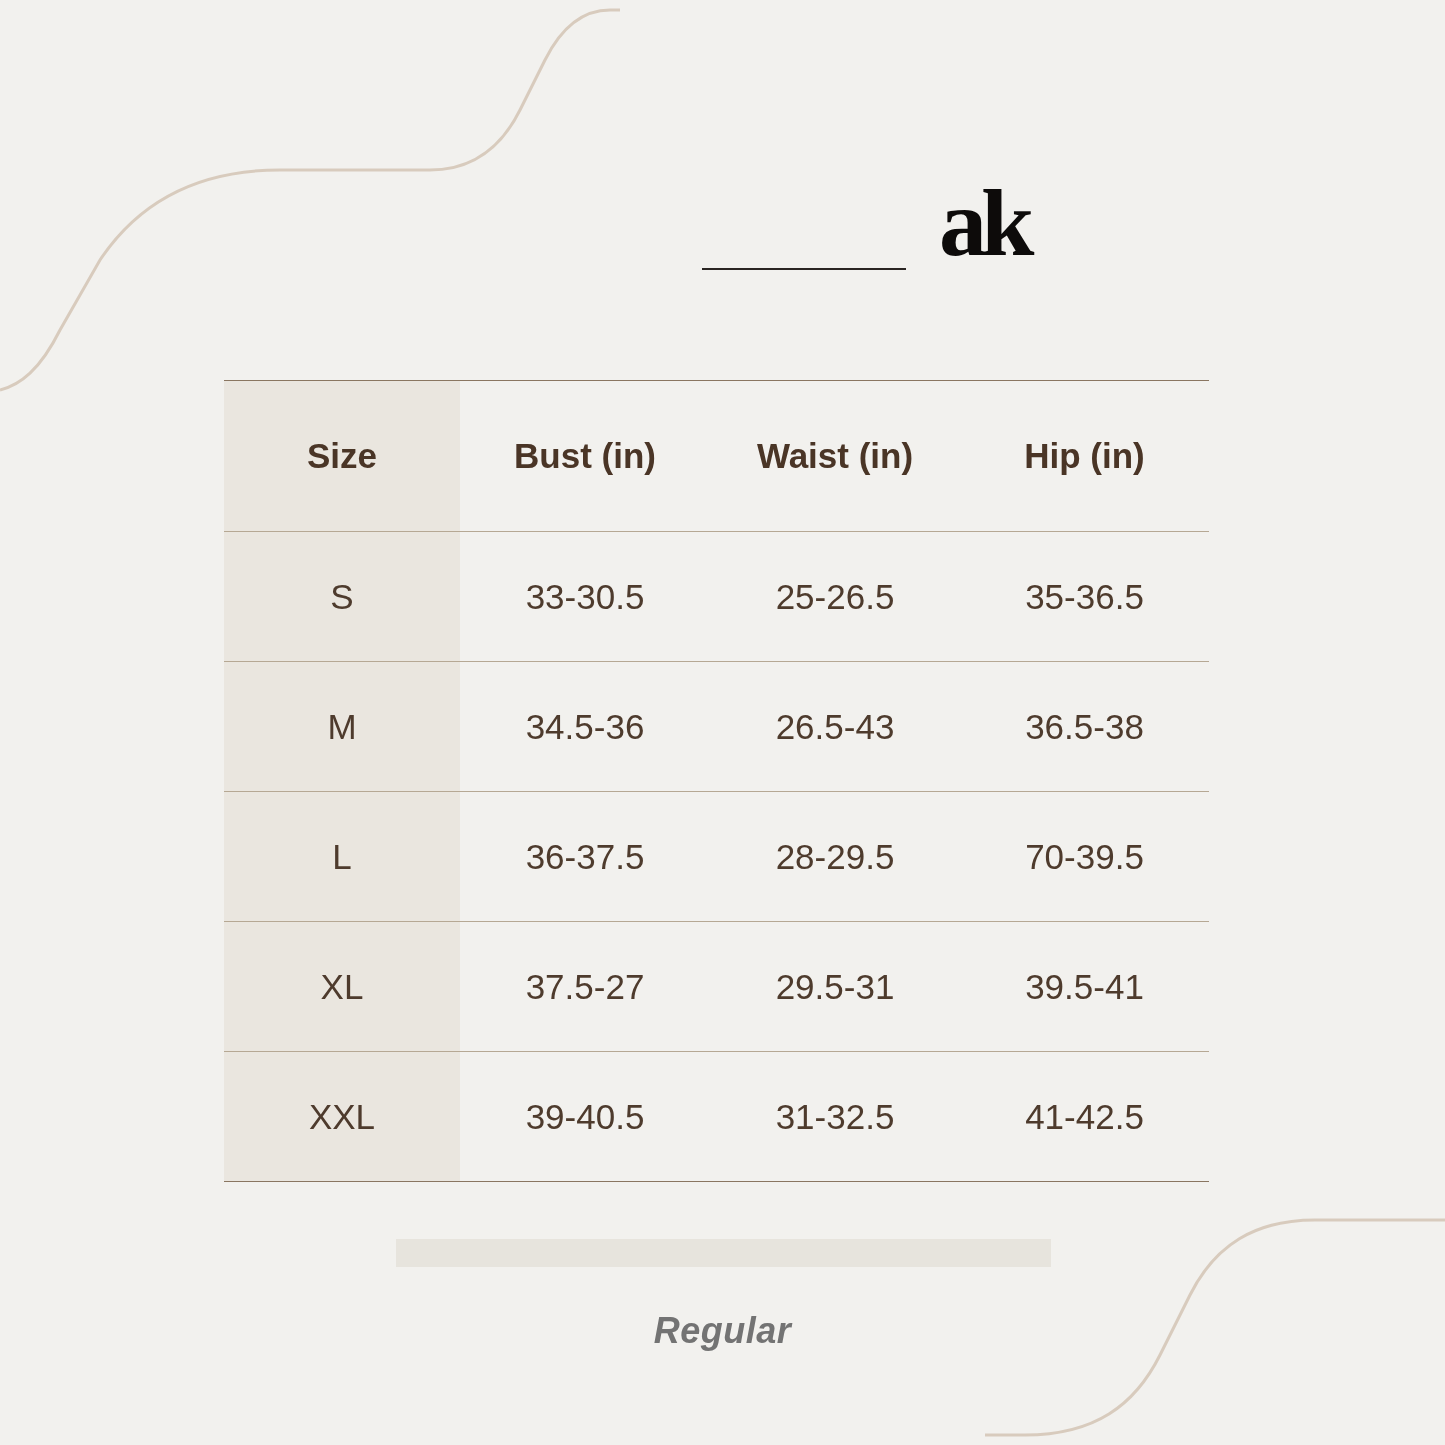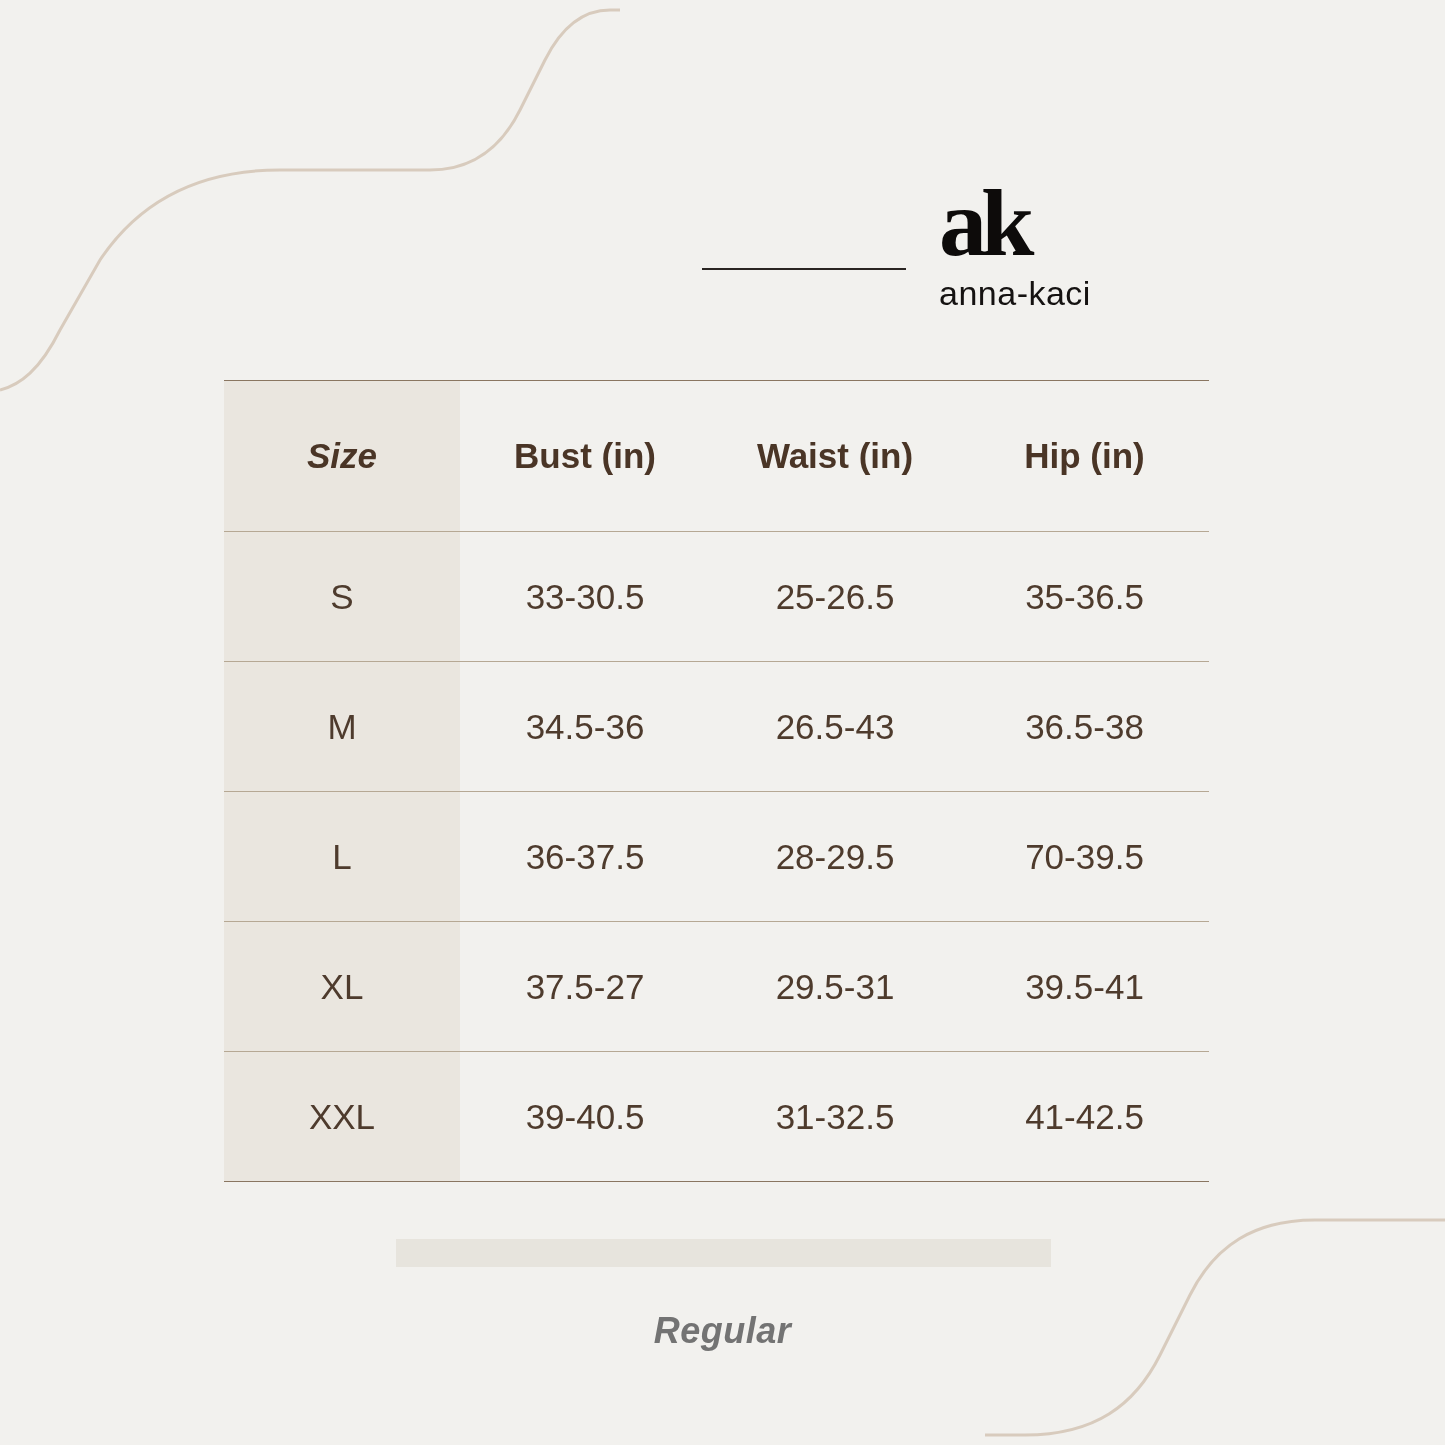--- a/index.html
+++ b/index.html
@@ -105,21 +105,20 @@
     border-bottom: 1.6px solid #8a7661;
   }
   table.size-table thead th {
     height: 148px;
     font-size: 35px;
     font-weight: 700;
     color: #4a3526;
     border-bottom: 1.2px solid #b6a894;
   }
   table.size-table thead th.size-head {
-    font-style: italic;
   }
   table.size-table tbody td {
     height: 127px;
     font-size: 35px;
     font-weight: 400;
     color: #4e3b2d;
     border-top: 1.2px solid #b6a894;
     border-bottom: none;
   }
   table.size-table tbody tr:last-child td {
@@ -164,21 +163,20 @@
 
   <svg class="deco deco-br" width="460" height="340" viewBox="0 0 460 340">
     <path d="M0 330 L40 330 C110 330 150 300 175 250 L205 190 C230 140 270 115 330 115 L460 115" fill="none" stroke="#d8cbbd" stroke-width="3"></path>
   </svg>
 
   <div class="header">
     <div class="title-rule"></div>
 
     <div class="brand">
       <div class="brand-mark">ak</div>
-      <div class="brand-name">anna-kaci</div>
     </div>
   </div>
 
   <div class="table-wrap">
     <table class="size-table">
       <colgroup>
         <col class="c-size">
           <col class="c-bust">
           <col class="c-waist">
           <col class="c-hip">

